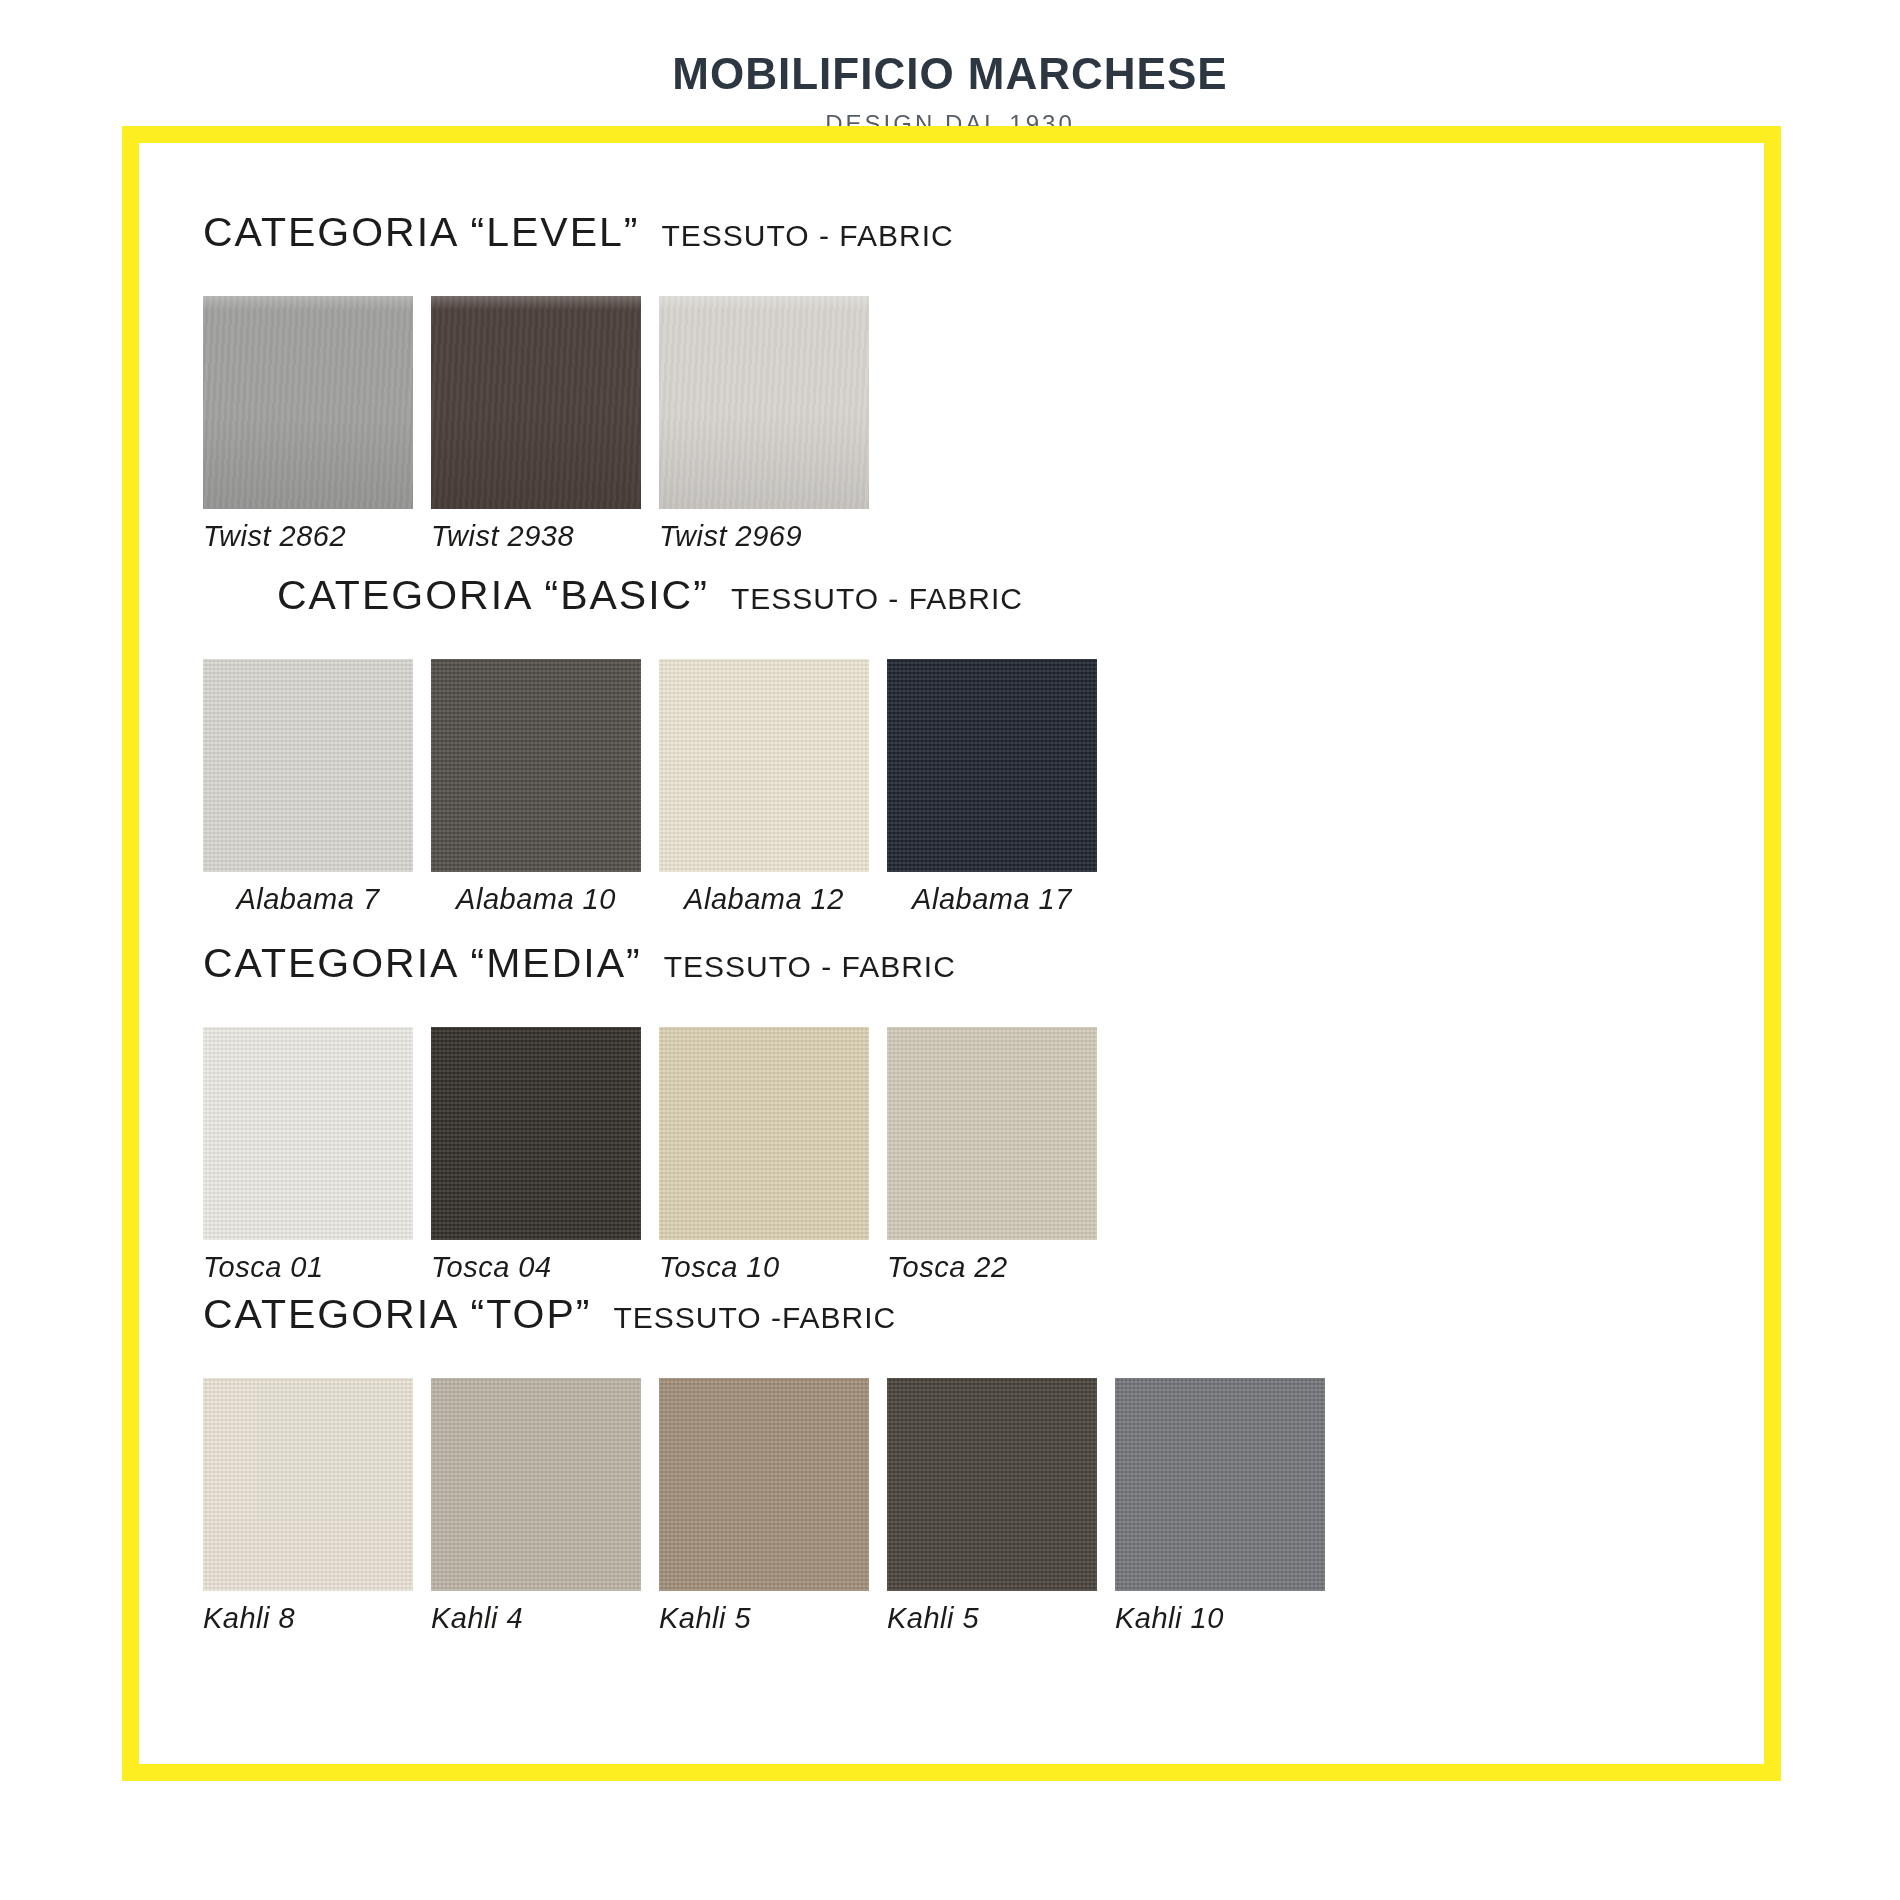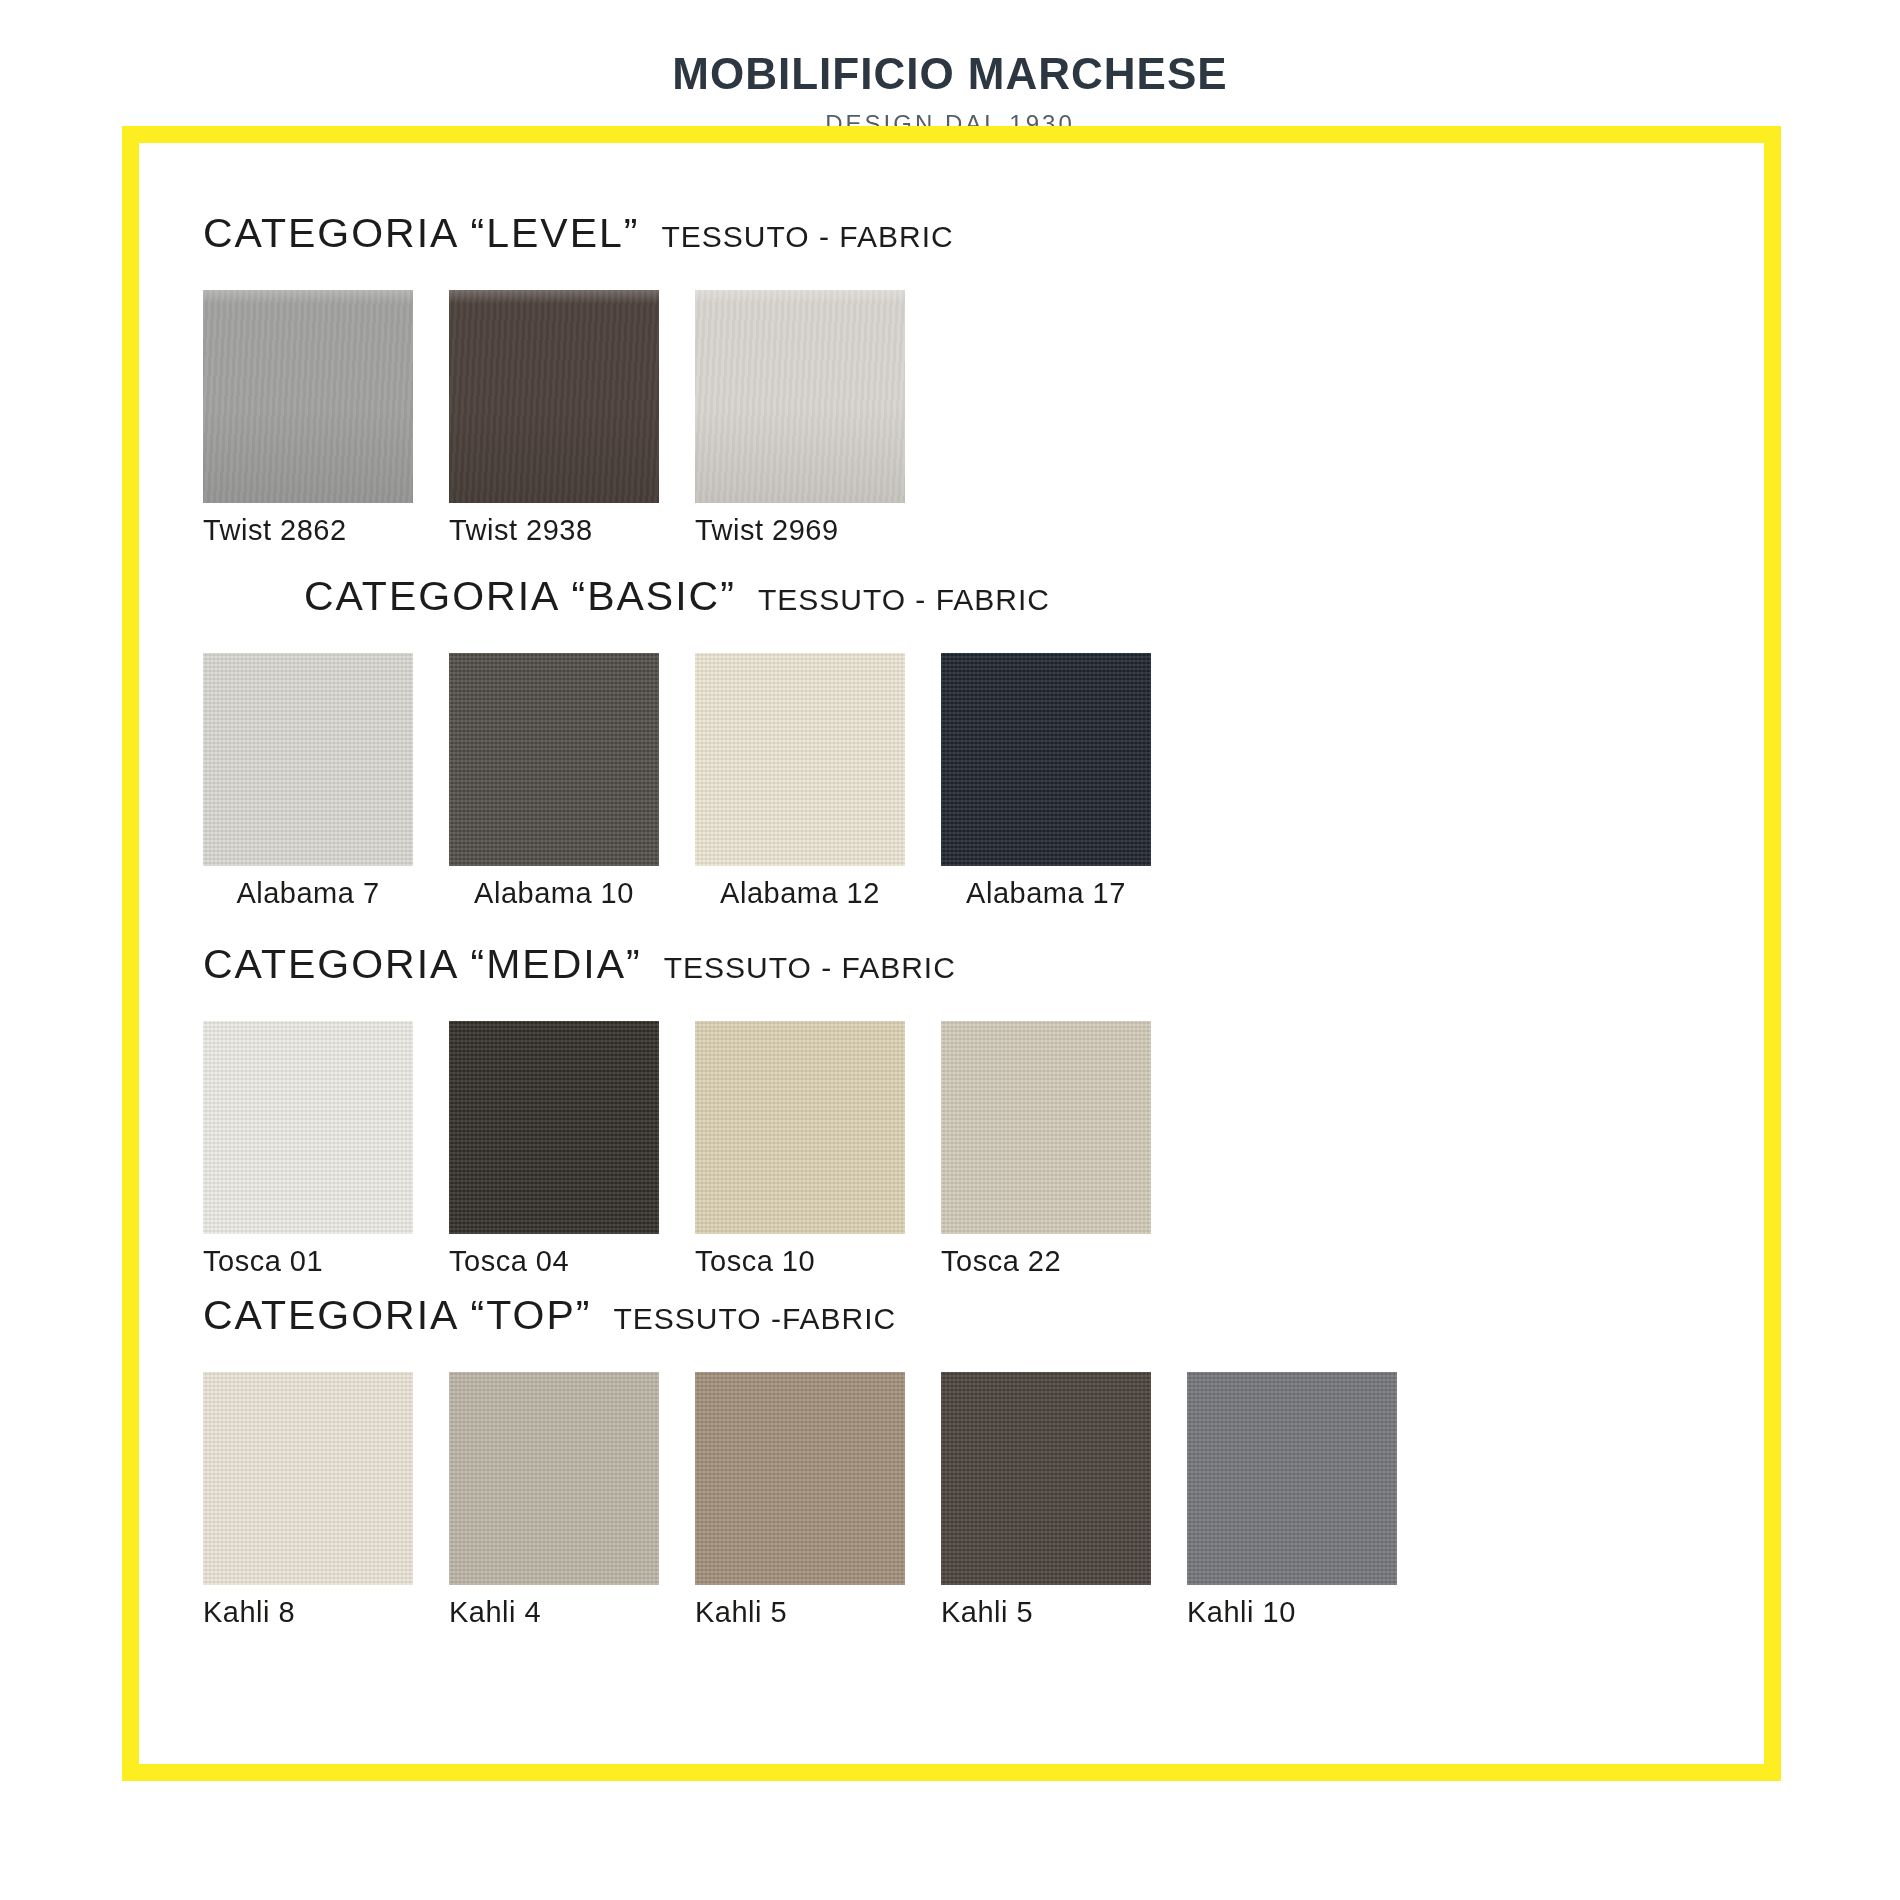--- a/index.html
+++ b/index.html
@@ -33,33 +33,33 @@
     border:17px solid #fcee21;
     background:transparent;
   }
   
   .section{position:absolute;left:203px;}
   .section-level{top:196px;}
   .section-basic{top:559px;text-align:center;}
   .section-media{top:927px;}
   .section-top{top:1278px;}
   .cat-heading{
-    margin:12px 0 26px 0;
+    margin:4px 0 26px 0;
     font-weight:300;
-    line-height:51px;
+    line-height:64px;
     white-space:nowrap;
   }
   .cat-heading .cat{
     font-size:41px;letter-spacing:2px;color:#1c1c1c;
   }
   .cat-heading .type{
     font-size:30px;letter-spacing:1px;color:#1c1c1c;
     margin-left:22px;
   }
-  .swatch-row{display:flex;gap:36px;}
+  .swatch-row{display:flex;gap:18px;font-style:italic;}
   .cell{width:210px;}
   .swatch{
     width:210px;height:213px;
     position:relative;
   }
   
   .weave{
     background-image:
       repeating-linear-gradient(0deg, rgba(255,255,255,0.08) 0 2px, rgba(0,0,0,0.05) 2px 4px),
       repeating-linear-gradient(90deg, rgba(255,255,255,0.05) 0 2px, rgba(0,0,0,0.04) 2px 4px);

